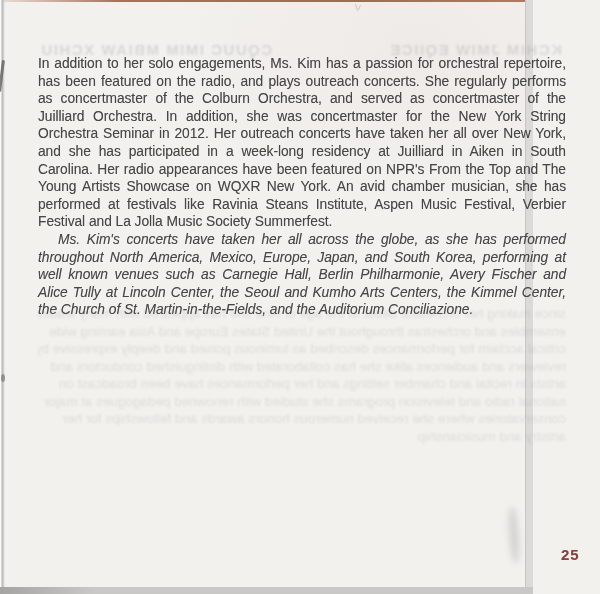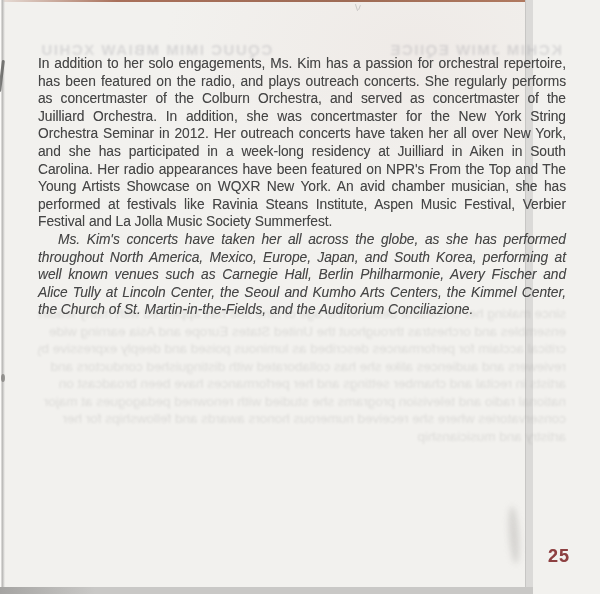--- a/index.html
+++ b/index.html
@@ -81,22 +81,22 @@
     position: absolute; left: 38px; top: 55px; width: 528px;
     color: #464646; font-size: 13.8px; line-height: 17.6px;
     text-align: justify; letter-spacing: -0.05px;
     text-shadow: 0 0 0.6px rgba(70,70,70,0.35);
   }
   .para { margin: 0; }
   .para-indent { text-indent: 20px; font-style: italic; }
 
   
   .page-number {
-    position: absolute; left: 548px; top: 546px;
-    font-size: 18px; font-weight: bold; letter-spacing: 1px;
+    position: absolute; left: 561px; top: 546px;
+    font-size: 15px; font-weight: bold; letter-spacing: 1px;
     color: #8d4041;
     text-shadow: 0 0 0.5px rgba(141,64,65,0.4);
   }
 </style>
 </head>
 <body>
 
 <div class="scan">
 
   <div class="top-edge"></div>

